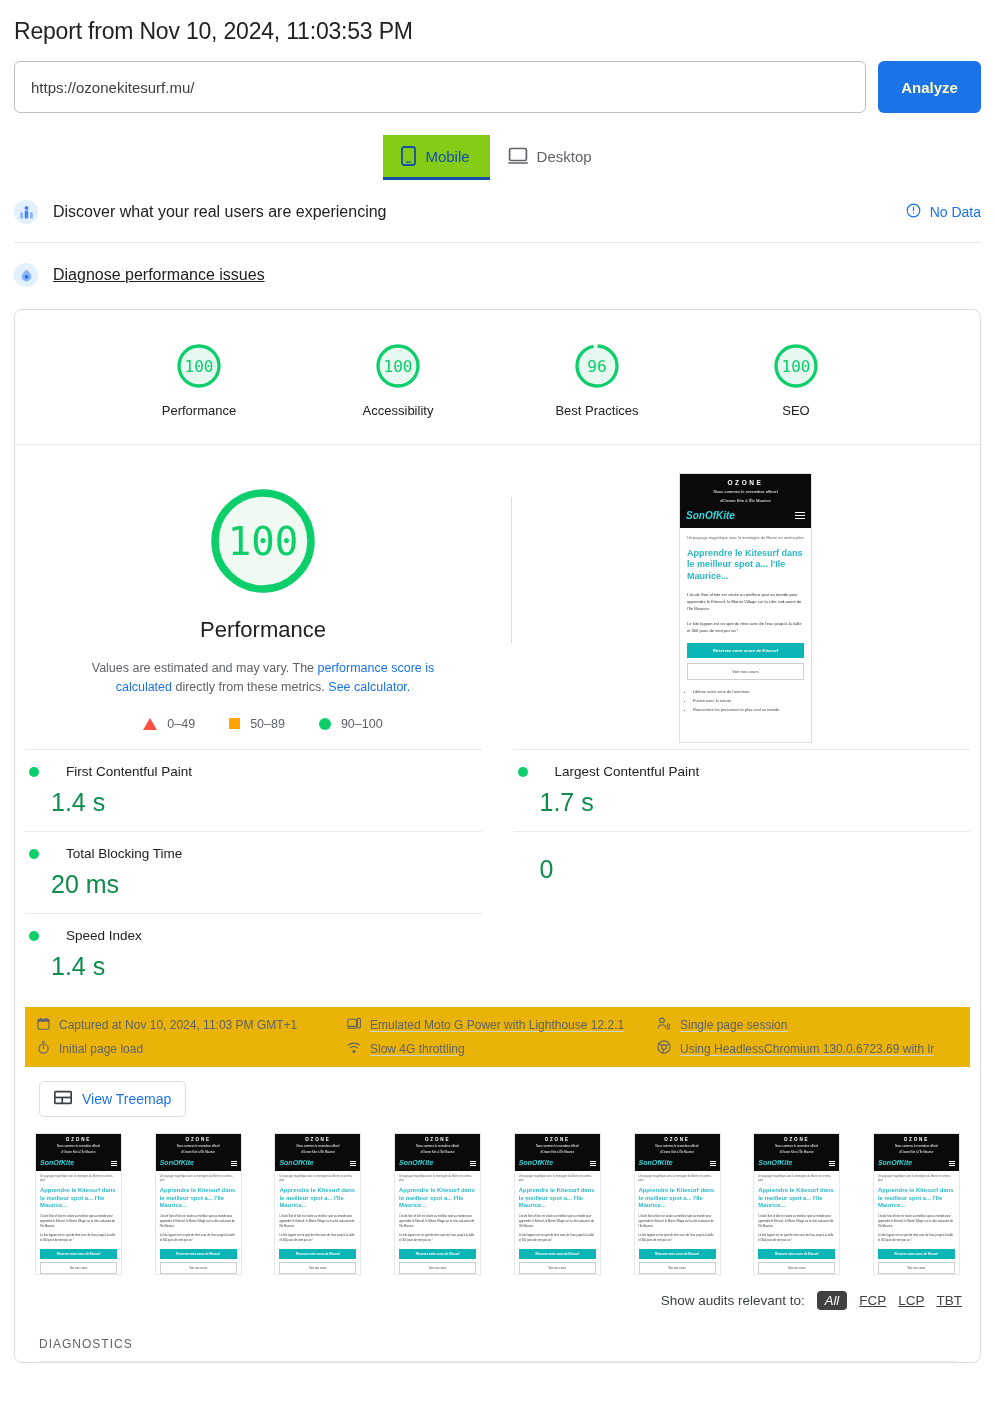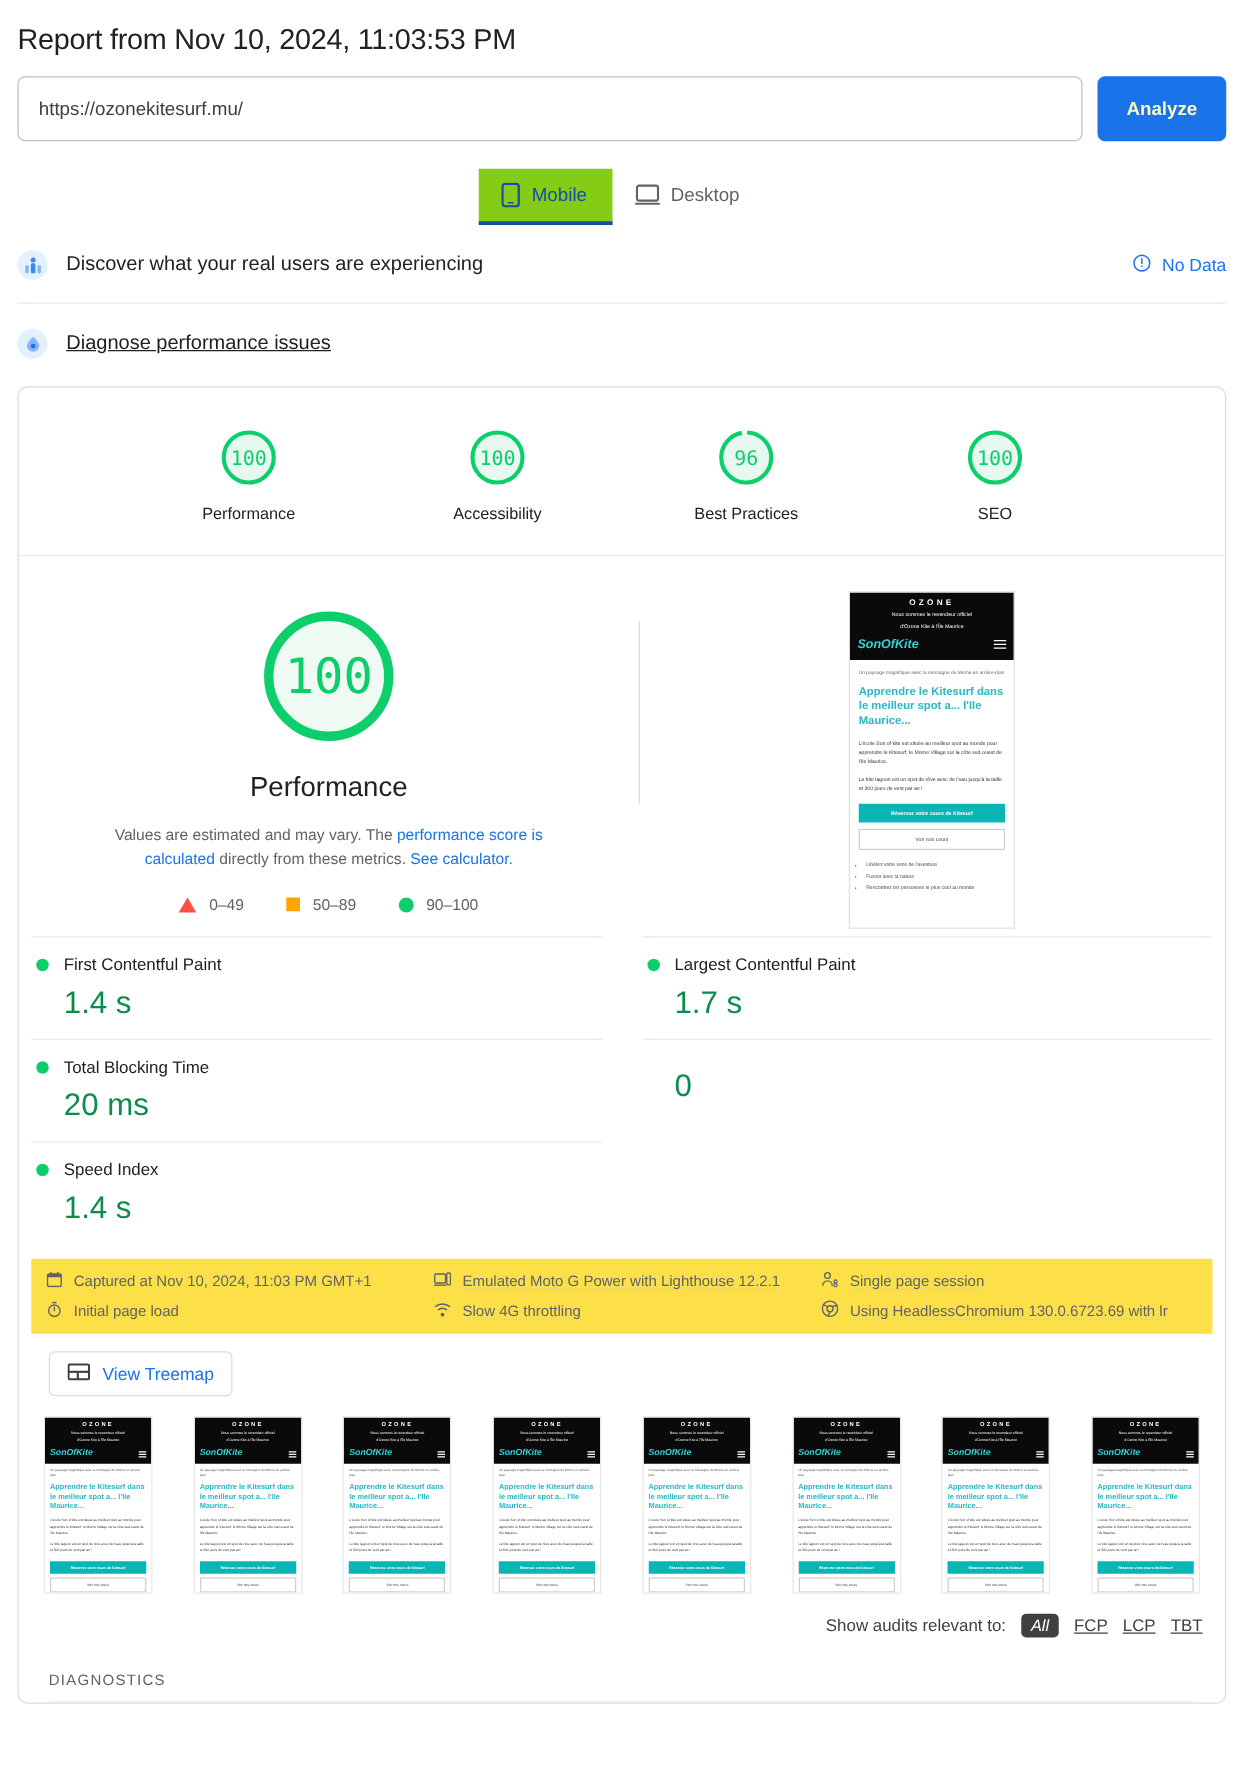--- a/index.html
+++ b/index.html
@@ -218,27 +218,27 @@
     display: grid;
     grid-template-columns: 1fr 1fr;
     column-gap: 32px;
     padding: 0 10px 12px 10px;
   }
   .metric {
     padding: 14px 4px 14px 4px;
     border-top: 1px solid #e8eaed;
   }
   .metric.blank { border-top: 1px solid transparent; }
-  .metric-name { display: flex; align-items: center; gap: 12px; font-size: 13.5px; color: #202124; }
+  .metric-name { display: flex; align-items: center; gap: 27px; font-size: 13.5px; color: #202124; }
   .dot-g { width: 10px; height: 10px; border-radius: 50%; background: #0cce6b; flex:0 0 auto;}
   .metric-val { font-size: 25px; color: #0c8c4b; margin-top: 9px; margin-left: 22px; font-weight: 400;}
 
   
   .env {
-    background: #fde047;
+    background: #eab308;
     margin: 0 10px;
     padding: 10px 12px;
     display: grid;
     grid-template-columns: 310px 310px auto;
     row-gap: 7px;
     font-size: 12px;
     color: #5f6368;
   }
   .env-item { display: flex; align-items: center; gap: 9px; }
   .env-item .txt { text-decoration: underline; text-decoration-color: #cfd3d7; text-underline-offset: 2px; }

